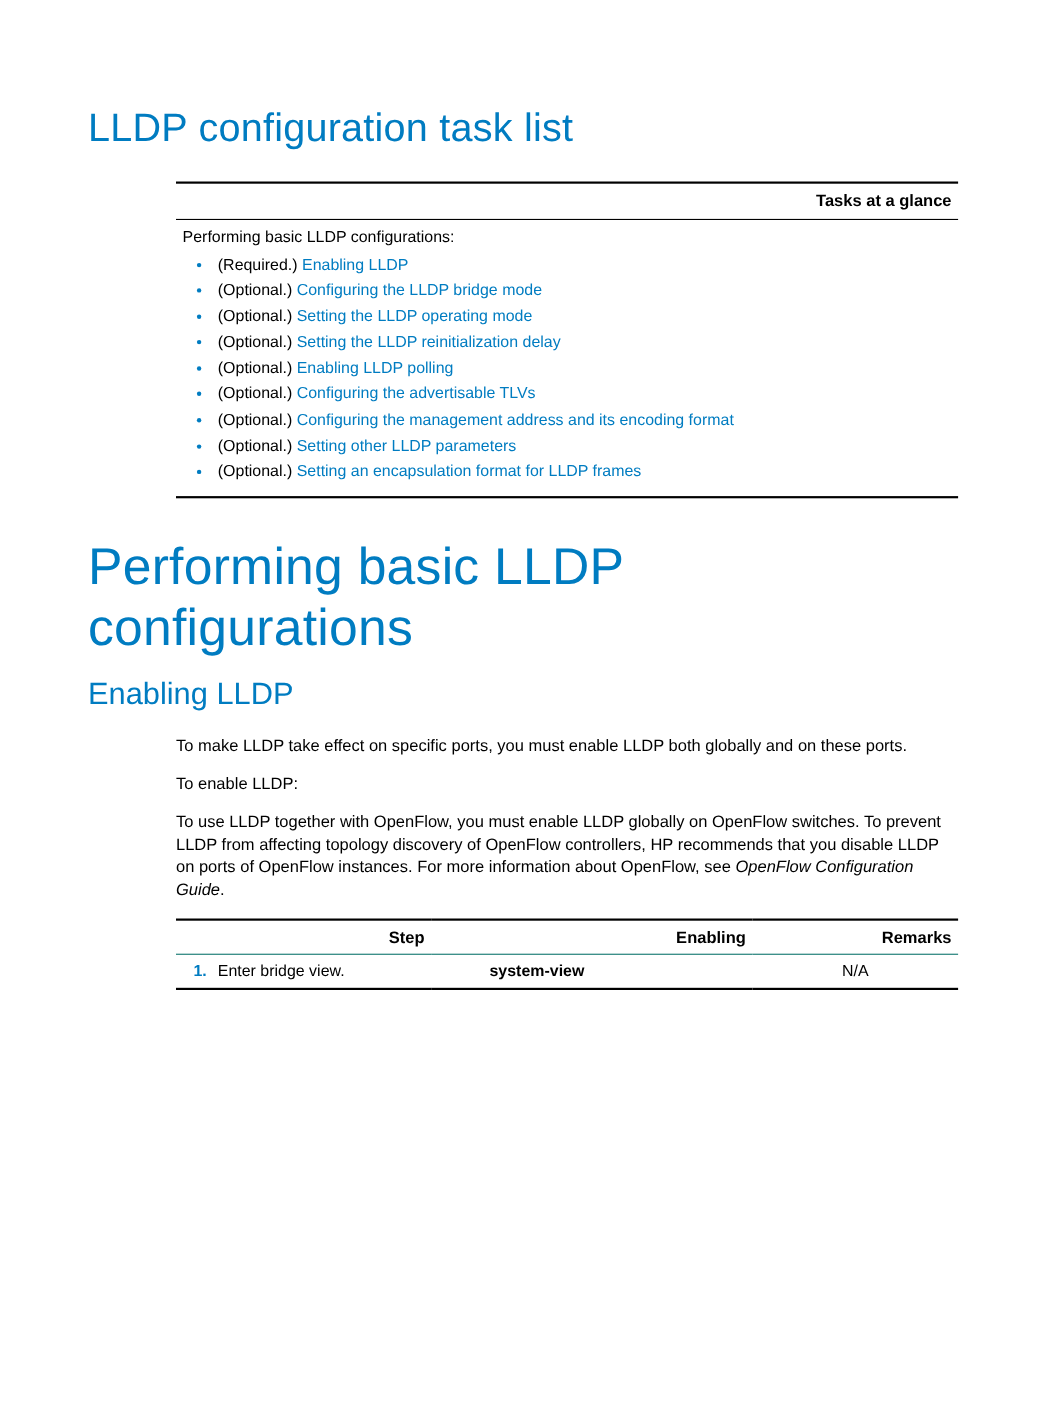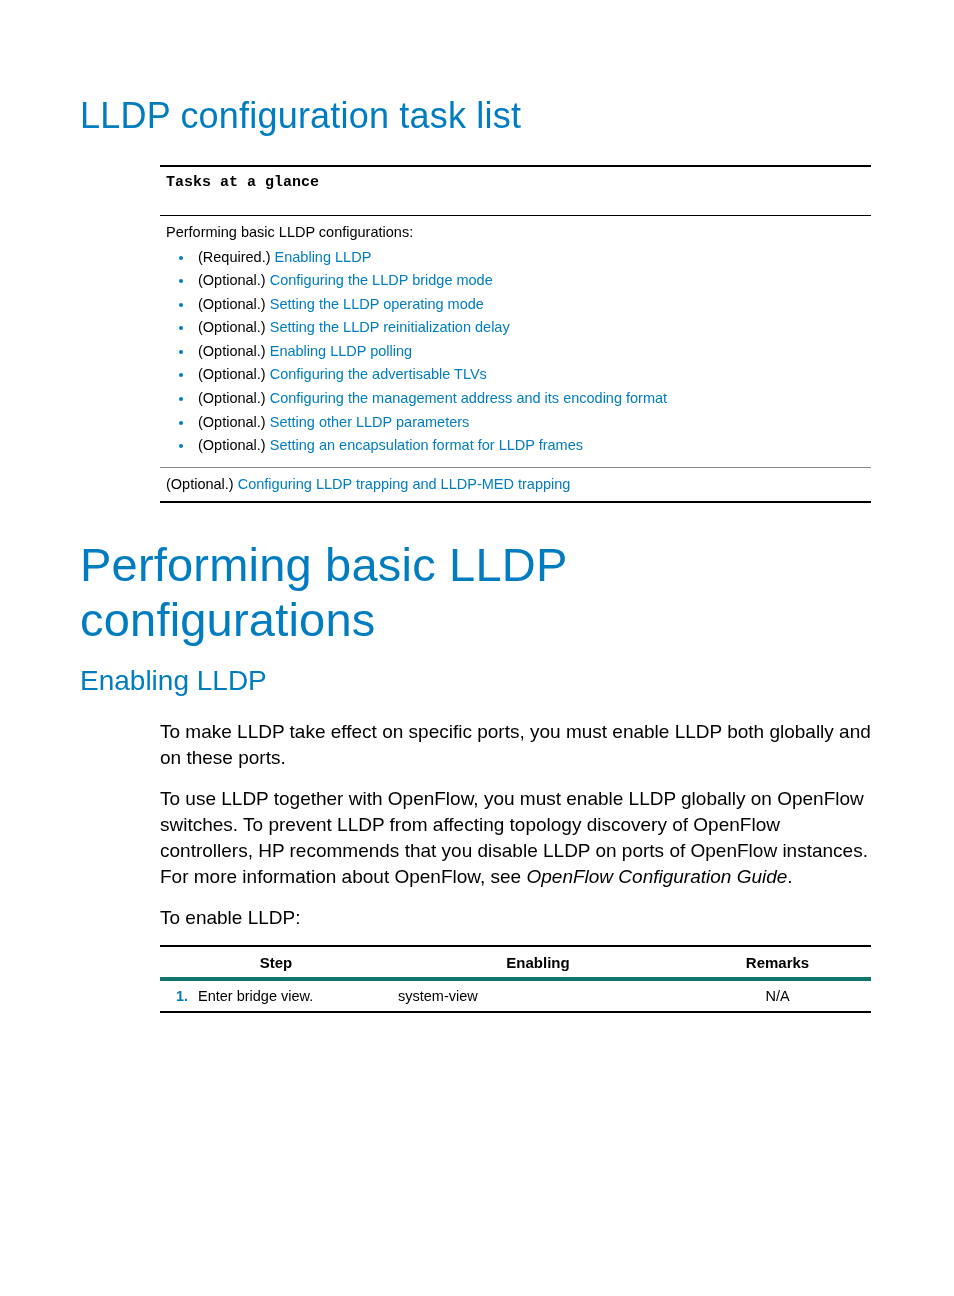--- a/index.html
+++ b/index.html
@@ -42,25 +42,25 @@
     font-size: 28px;
     color: #007cc1;
     margin: 0 0 22px 0;
   }
   .tasks-table {
     margin-left: 80px;
     width: 711px;
     border-collapse: collapse;
   }
   .tasks-table th {
-    text-align: left;
-    font-family: Liberation Mono, monospace;
+    text-align: right;
+    font-family: Liberation Sans, sans-serif;
     font-weight: 600;
     font-size: 15px;
-    padding: 7px 6px 24px 6px;
+    padding: 7px 6px 8px 6px;
     border-top: 2px solid #000;
     border-bottom: 1px solid #000;
   }
   .tasks-table td {
     font-size: 14.5px;
     font-family: "Futura", "Trebuchet MS", Arial, sans-serif;
     font-weight: 300;
     padding: 7px 6px 7px 6px;
     vertical-align: top;
     border-bottom: 1px solid #888;
@@ -85,56 +85,56 @@
     color: #007cc1;
     text-decoration: none;
   }
   .body-block {
     margin-left: 80px;
     width: 714px;
   }
   .para {
     font-family: "Futura", "Trebuchet MS", Arial, sans-serif;
     font-weight: 300;
-    font-size: 19px;
+    font-size: 15px;
     line-height: 1.38;
     margin: 0 0 14px 0;
   }
   .ital { font-style: italic; }
   .steps-table {
     margin-left: 80px;
     margin-top: 6px;
     width: 711px;
     border-collapse: collapse;
     font-family: "Futura", "Trebuchet MS", Arial, sans-serif;
   }
   .steps-table th {
-    text-align: center;
+    text-align: right;
     font-weight: 600;
     font-size: 15px;
     padding: 7px 6px 6px 6px;
     border-top: 2px solid #000;
-    border-bottom: 4px solid #0f766e;
+    border-bottom: 1px solid #0f766e;
   }
   .steps-table td {
     font-size: 14.5px;
     font-weight: 300;
     padding: 7px 6px 7px 6px;
     border-bottom: 2px solid #000;
     vertical-align: top;
   }
   .step-num {
     color: #007cc1;
     font-weight: 600;
     display: inline-block;
     width: 22px;
     text-align: right;
     margin-right: 10px;
   }
-  .cmd { font-weight: 400; }
+  .cmd { font-weight: 700; margin-left: 47px; }
   .th-step { width: 220px; }
   .th-cmd  { width: 280px; }
   .th-rem  { text-align: center; }
   .td-rem  { text-align: center; }
   .page-num {
     position: absolute;
     bottom: 52px;
     left: 0;
     width: 954px;
     text-align: center;
@@ -166,36 +166,33 @@
             <li><span>(Optional.) </span><a class="link">Setting the LLDP operating mode</a></li>
             <li><span>(Optional.) </span><a class="link">Setting the LLDP reinitialization delay</a></li>
             <li><span>(Optional.) </span><a class="link">Enabling LLDP polling</a></li>
             <li><span>(Optional.) </span><a class="link">Configuring the advertisable TLVs</a></li>
             <li><span>(Optional.) </span><a class="link">Configuring the management address and its encoding format</a></li>
             <li><span>(Optional.) </span><a class="link">Setting other LLDP parameters</a></li>
             <li><span>(Optional.) </span><a class="link">Setting an encapsulation format for LLDP frames</a></li>
           </ul>
         </td>
       </tr>
-      <tr>
-        <td><span>(Optional.) </span><a class="link">Configuring LLDP trapping and LLDP-MED trapping</a></td>
-      </tr>
     </tbody>
   </table>
 
   <h1 class="h1b">Performing basic LLDP configurations</h1>
 
   <h2 class="h2">Enabling LLDP</h2>
 
   <div class="body-block">
     <p class="para">To make LLDP take effect on specific ports, you must enable LLDP both globally and on these ports.</p>
+    <p class="para">To enable LLDP:</p>
     <p class="para">
       <span>To use LLDP together with OpenFlow, you must enable LLDP globally on OpenFlow switches. To prevent LLDP from affecting topology discovery of OpenFlow controllers, HP recommends that you disable LLDP on ports of OpenFlow instances. For more information about OpenFlow, see </span><span class="ital">OpenFlow Configuration Guide</span><span>.</span>
     </p>
-    <p class="para">To enable LLDP:</p>
   </div>
 
   <table class="steps-table">
     <thead>
       <tr>
         <th class="th-step">Step</th>
         <th class="th-cmd">Enabling</th>
         <th class="th-rem">Remarks</th>
       </tr>
     </thead>

